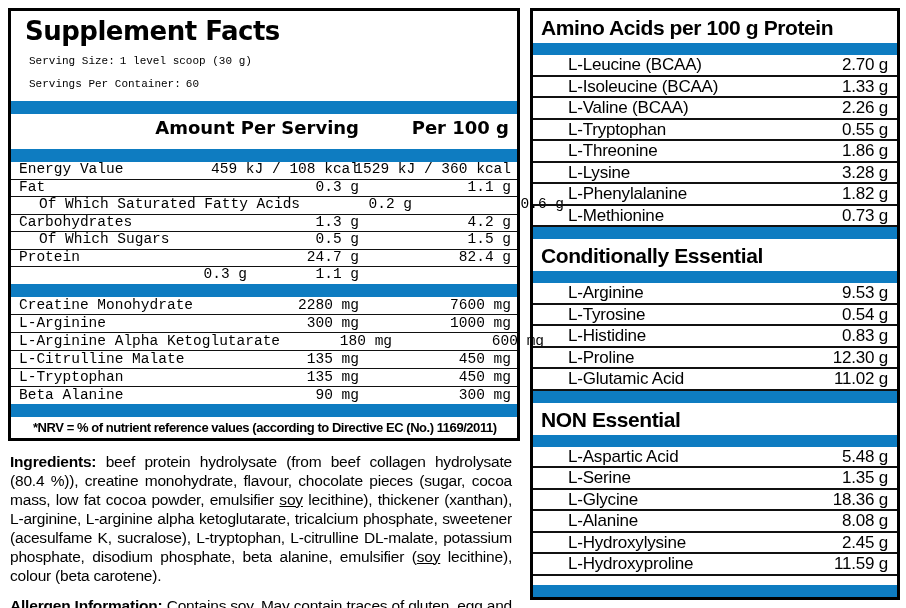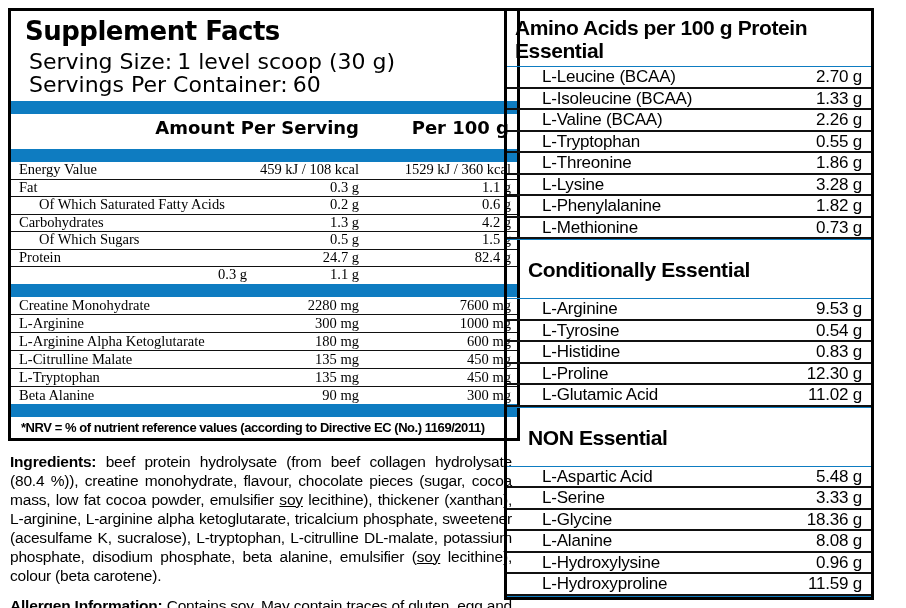--- a/index.html
+++ b/index.html
@@ -5,76 +5,76 @@
   :root { --accent: #0e7cc1; --line: #111111; }
   * { box-sizing: border-box; }
   html, body { margin: 0; padding: 0; }
   body {
     width: 906px; height: 608px;
     background: #ffffff; color: #000;
     font-family: "Liberation Sans", sans-serif;
     position: relative; overflow: hidden;
   }
   .col-left { position: absolute; left: 8px; top: 8px; width: 512px; }
-  .col-right { position: absolute; left: 504px; top: 8px; width: 370px; height: 592px; }
+  .col-right { position: absolute; left: 530px; top: 8px; width: 370px; height: 592px; }
 
   .facts-box { border: 3px solid #000; width: 100%; }
   .facts-head { padding: 5px 10px 5px 14px; font-family: "DejaVu Sans", sans-serif; }
   .facts-title {
     font-size: 26px; font-weight: bold; letter-spacing: -0.5px;
     margin: 0 0 4px 0; line-height: 30px;
   }
-  .serving-line { font-size: 22px; line-height: 23px; padding-left: 4px; white-space: nowrap; }
+  .serving-line { font-size: 11px; line-height: 23px; padding-left: 4px; white-space: nowrap; font-family: Liberation Mono, monospace; }
   .serving-line .gap { display: inline-block; width: 5px; }
 
   .blue-bar { height: 13px; background: var(--accent); }
   .amino-box .blue-bar { height: 12px; }
 
   .hdr-row {
     display: grid; grid-template-columns: 1fr 150px;
     font-family: "DejaVu Sans", sans-serif; font-weight: bold; font-size: 18px;
     padding: 3px 8px 11px 6px; line-height: 21px;
   }
   .hdr-row .hdr-cell { text-align: right; white-space: nowrap; }
 
   .n-row {
     display: grid; grid-template-columns: 1fr 112px 152px;
-    font-family: Liberation Serif, serif; font-size: 14.5px; line-height: 15.5px;
+    font-family: Liberation Mono, monospace; font-size: 14.5px; line-height: 15.5px;
     border-bottom: 1.5px solid var(--line);
     padding: 0 6px 1px 8px; align-items: end;
   }
   .n-rows .n-row:last-child { border-bottom: none; }
   .n-row .lbl { white-space: nowrap; }
   .n-row.indent .lbl { padding-left: 20px; }
   .n-row .val { display: flex; justify-content: flex-end; white-space: nowrap; }
   .supp .n-row { line-height: 16px; padding-bottom: 1px; }
 
   .nrv-note {
     font-weight: bold; font-size: 13px; letter-spacing: -0.45px;
-    padding: 3px 6px 3px 10px; white-space: nowrap; line-height: 15px;
+    padding: 3px 6px 3px 22px; white-space: nowrap; line-height: 15px;
   }
 
   .flow-text {
     font-size: 15.5px; line-height: 19px; text-align: justify;
     letter-spacing: -0.2px; margin: 11px 8px 0 2px;
   }
   .flow-text span.b { font-weight: bold; }
   .flow-text span.u { text-decoration: underline; }
 
   .amino-box {
     border: 3px solid #000; height: 100%;
     display: flex; flex-direction: column;
   }
   .amino-title {
     font-weight: bold; font-size: 21px; line-height: 23px;
     letter-spacing: -0.4px; padding: 5px 8px 4px 8px;
   }
   .section-heading {
     font-size: 21px; font-weight: bold; letter-spacing: -0.4px;
-    margin: 13px; padding: 5px 8px 4px 8px; line-height: 23px;
+    margin: 0; padding: 5px 8px 4px 8px; line-height: 23px;
   }
   .a-row {
     display: flex; justify-content: space-between; align-items: baseline;
     font-size: 17px; line-height: 17.5px;
     border-bottom: 2px solid var(--line);
     padding: 1px 9px 1px 8px; letter-spacing: -0.2px;
   }
   .a-row .a-label, .a-row .a-value { white-space: nowrap; margin-left: 27px; }
   .bottom-bar { margin-top: auto; }
 </style>
@@ -189,21 +189,20 @@
   </div>
 
   <p class="flow-text"><span class="b">Ingredients:</span><span> beef protein hydrolysate (from beef collagen hydrolysate (80.4 %)), creatine monohydrate, flavour, chocolate pieces (sugar, cocoa mass, low fat cocoa powder, emulsifier </span><span class="u">soy</span><span> lecithine), thickener (xanthan), L-arginine, L-arginine alpha ketoglutarate, tricalcium phosphate, sweetener (acesulfame K, sucralose), L-tryptophan, L-citrulline DL-malate, potassium phosphate, disodium phosphate, beta alanine, emulsifier (</span><span class="u">soy</span><span> lecithine), colour (beta carotene).</span></p>
   <p class="flow-text"><span class="b">Allergen Information:</span><span> Contains soy. May contain traces of gluten, egg and milk (incl. lactose).</span></p>
 </div>
 
 <div class="col-right">
   <div class="amino-box">
     <div class="amino-title">
       <div>Amino Acids per 100 g Protein</div>
-      <div>Essential</div>
     </div>
 
     <div class="blue-bar"></div>
 
     <div class="a-rows">
 
         <div class="a-row">
           <span class="a-label">L-Leucine (BCAA)</span>
           <span class="a-value">2.70 g</span>
         </div>
@@ -282,36 +281,36 @@
 
     <div class="a-rows">
 
         <div class="a-row">
           <span class="a-label">L-Aspartic Acid</span>
           <span class="a-value">5.48 g</span>
         </div>
 
         <div class="a-row">
           <span class="a-label">L-Serine</span>
-          <span class="a-value">3.33 g</span>
+          <span class="a-value">1.35 g</span>
         </div>
 
         <div class="a-row">
           <span class="a-label">L-Glycine</span>
           <span class="a-value">18.36 g</span>
         </div>
 
         <div class="a-row">
           <span class="a-label">L-Alanine</span>
           <span class="a-value">8.08 g</span>
         </div>
 
         <div class="a-row">
           <span class="a-label">L-Hydroxylysine</span>
-          <span class="a-value">0.96 g</span>
+          <span class="a-value">2.45 g</span>
         </div>
 
         <div class="a-row">
           <span class="a-label">L-Hydroxyproline</span>
           <span class="a-value">11.59 g</span>
         </div>
       </div>
 
     <div class="blue-bar bottom-bar"></div>
   </div>

